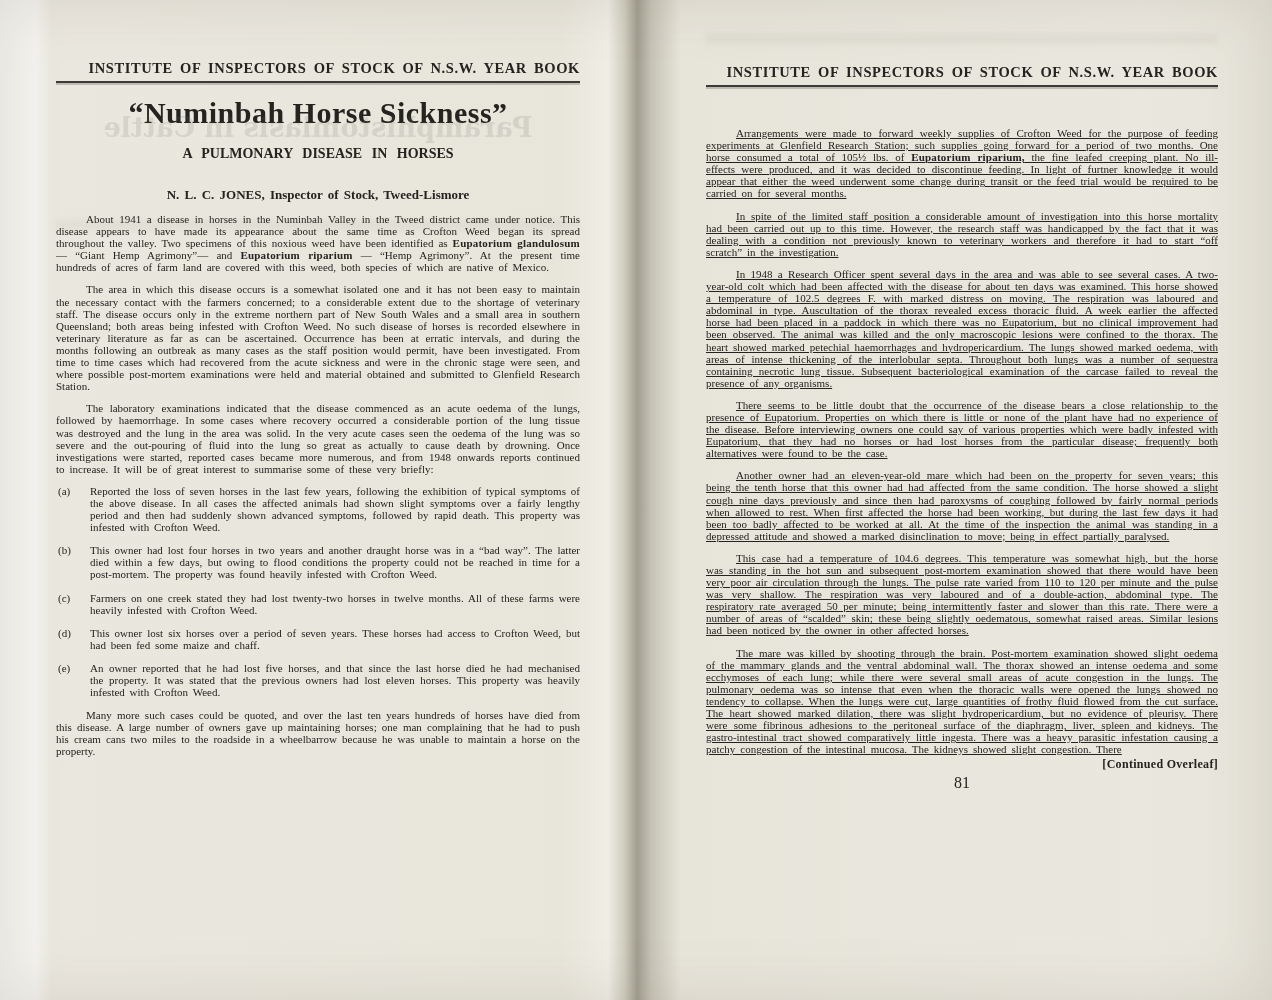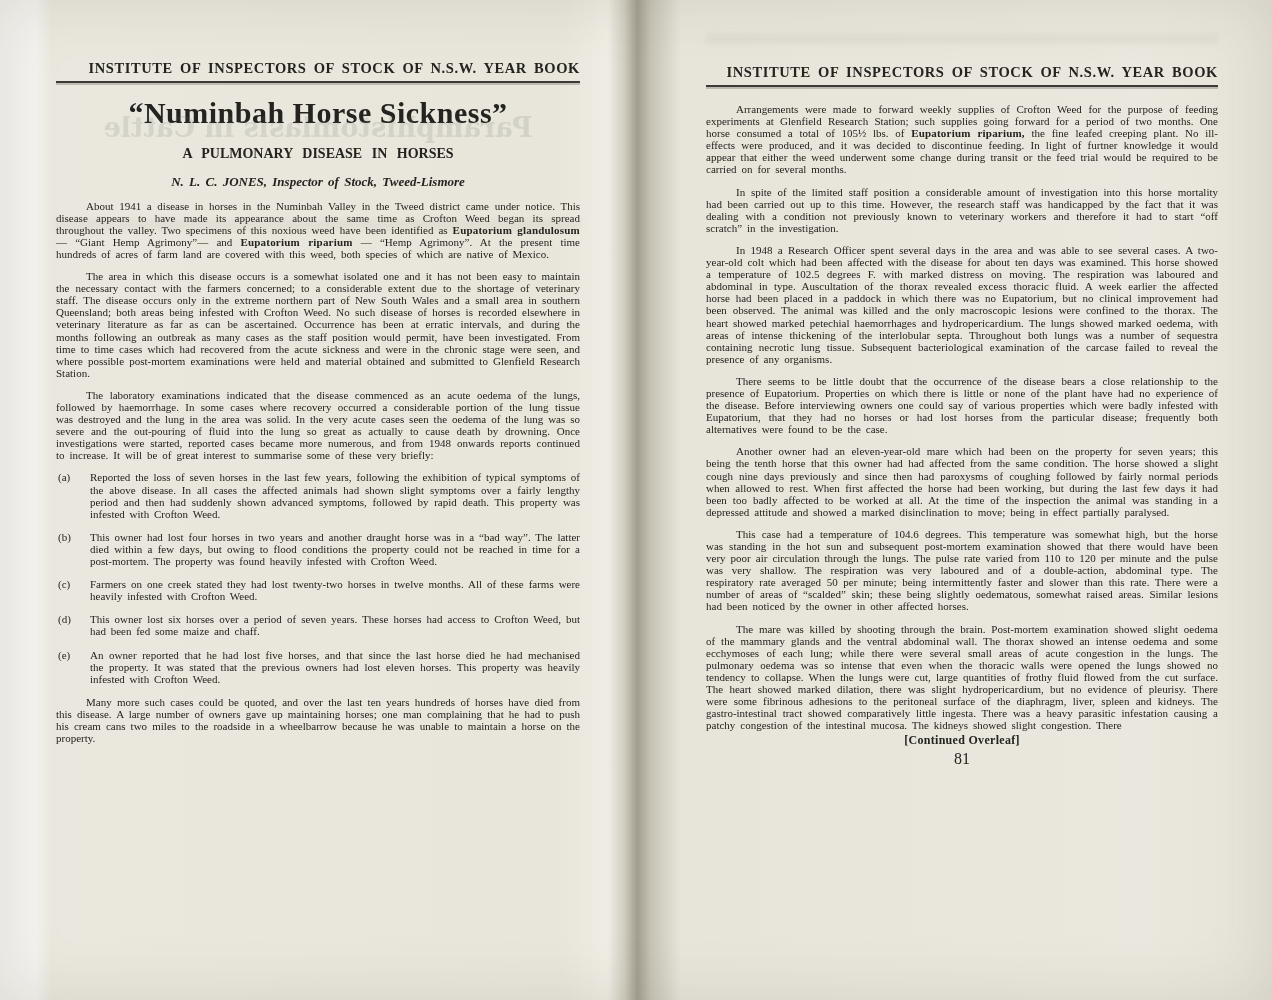--- a/index.html
+++ b/index.html
@@ -28,37 +28,37 @@
   .head-rule{ height:2px; background:#3b3a36; margin-top:4px;
     box-shadow:0 2px 0 rgba(59,58,54,0.25); }
 
   .title{
     font-family:Liberation Serif, serif; font-weight:bold;
     font-size:30px; text-align:center; margin:13px 0 0 0; letter-spacing:0.5px;
   }
   .subtitle{ font-size:14px; font-weight:bold; text-align:center;
     word-spacing:6px; margin-top:16px; }
   .byline{ font-size:13px; font-weight:bold; text-align:center;
-    word-spacing:2px; margin-top:11px;font-style:italic; }
+    word-spacing:2px; margin-top:25px; }
 
   .bt{ margin-top:10px; }
   .bt p{
     font-size:11px; line-height:12.1px; margin:0 0 10px 0;
     text-align:justify; word-spacing:2.2px; text-indent:30px;
   }
   .bt p b{ letter-spacing:0.2px; }
 
   .case-list p{
     position:relative; font-size:11px; line-height:12.1px;
     margin:0 0 11px 0; padding-left:34px; text-align:justify; word-spacing:2px;
   }
   .case-list p .lab{ position:absolute; left:2px; top:0; }
 
   .folio{ text-align:center; font-size:16px; margin-top:2px; }
-  .continued{ text-align:center; font-weight:bold; font-size:12px;
+  .continued{ text-align:right; font-weight:bold; font-size:12px;
     margin-top:-8px; letter-spacing:0.3px; }
 
   .ghost-title{
     position:absolute; top:52px; left:0; width:100%;
     text-align:center; font-family:"DejaVu Serif",serif; font-weight:bold;
     font-size:27px; color:rgba(105,110,98,0.16);
     transform:scaleX(-1); pointer-events:none; filter:blur(0.6px);
   }
   .ghost-smudge{
     position:absolute; left:0; width:100%; height:10px;
@@ -102,21 +102,21 @@
   </div>
 
   <div class="page page-right">
     <div class="ghost-smudge" style="top:-30px;"></div>
 
     <div>
       <div class="running-head">INSTITUTE OF INSPECTORS OF STOCK OF N.S.W. YEAR BOOK</div>
       <div class="head-rule"></div>
     </div>
 
-    <div class="bt" id="right-paras" style="margin-top:16px;">
+    <div class="bt" id="right-paras" style="margin-top:40px;text-decoration:underline;">
         <p>Arrangements were made to forward weekly supplies of Crofton Weed for the purpose of feeding experiments at Glenfield Research Station; such supplies going forward for a period of two months. One horse consumed a total of 105½ lbs. of <b>Eupatorium riparium,</b> the fine leafed creeping plant.  No ill-effects were produced, and it was decided to discontinue feeding.  In light of furtner knowledge it would appear that either the weed underwent some change during transit or the feed trial would be required to be carried on for several months.</p>
         <p>In spite of the limited staff position a considerable amount of investigation into this horse mortality had been carried out up to this time.  However, the research staff was handicapped by the fact that it was dealing with a condition not previously known to veterinary workers and therefore it had to start “off scratch” in the investigation.</p>
         <p>In 1948 a Research Officer spent several days in the area and was able to see several cases.  A two-year-old colt which had been affected with the disease for about ten days was examined.  This horse showed a temperature of 102.5 degrees F. with marked distress on moving.  The respiration was laboured and abdominal in type.  Auscultation of the thorax revealed excess thoracic fluid. A week earlier the affected horse had been placed in a paddock in which there was no Eupatorium, but no clinical improvement had been observed. The animal was killed and the only macroscopic lesions were confined to the thorax.  The heart showed marked petechial haemorrhages and hydropericardium.  The lungs showed marked oedema, with areas of intense thickening of the interlobular septa.  Throughout both lungs was a number of sequestra containing necrotic lung tissue.  Subsequent bacteriological examination of the carcase failed to reveal the presence of any organisms.</p>
         <p>There seems to be little doubt that the occurrence of the disease bears a close relationship to the presence of Eupatorium.  Properties on which there is little or none of the plant have had no experience of the disease.  Before interviewing owners one could say of various properties which were badly infested with Eupatorium, that they had no horses or had lost horses from the particular disease; frequently both alternatives were found to be the case.</p>
         <p>Another owner had an eleven-year-old mare which had been on the property for seven years; this being the tenth horse that this owner had had affected from the same condition.  The horse showed a slight cough nine days previously and since then had paroxysms of coughing followed by fairly normal periods when allowed to rest.  When first affected the horse had been working, but during the last few days it had been too badly affected to be worked at all.  At the time of the inspection the animal was standing in a depressed attitude and showed a marked disinclination to move; being in effect partially paralysed.</p>
         <p>This case had a temperature of 104.6 degrees.  This temperature was somewhat high, but the horse was standing in the hot sun and subsequent post-mortem examination showed that there would have been very poor air circulation through the lungs.  The pulse rate varied from 110 to 120 per minute and the pulse was very shallow.  The respiration was very laboured and of a double-action, abdominal type.  The respiratory rate averaged 50 per minute; being intermittently faster and slower than this rate.  There were a number of areas of “scalded” skin; these being slightly oedematous, somewhat raised areas. Similar lesions had been noticed by the owner in other affected horses.</p>
         <p>The mare was killed by shooting through the brain.  Post-mortem examination showed slight oedema of the mammary glands and the ventral abdominal wall.  The thorax showed an intense oedema and some ecchymoses of each lung; while there were several small areas of acute congestion in the lungs. The pulmonary oedema was so intense that even when the thoracic walls were opened the lungs showed no tendency to collapse.  When the lungs were cut, large quantities of frothy fluid flowed from the cut surface.  The heart showed marked dilation, there was slight hydropericardium, but no evidence of pleurisy. There were some fibrinous adhesions to the peritoneal surface of the diaphragm, liver, spleen and kidneys.  The gastro-intestinal tract showed comparatively little ingesta.  There was a heavy parasitic infestation causing a patchy congestion of the intestinal mucosa.  The kidneys showed slight congestion.  There</p>
       </div>
 
     <div class="continued">[Continued Overleaf]</div>

